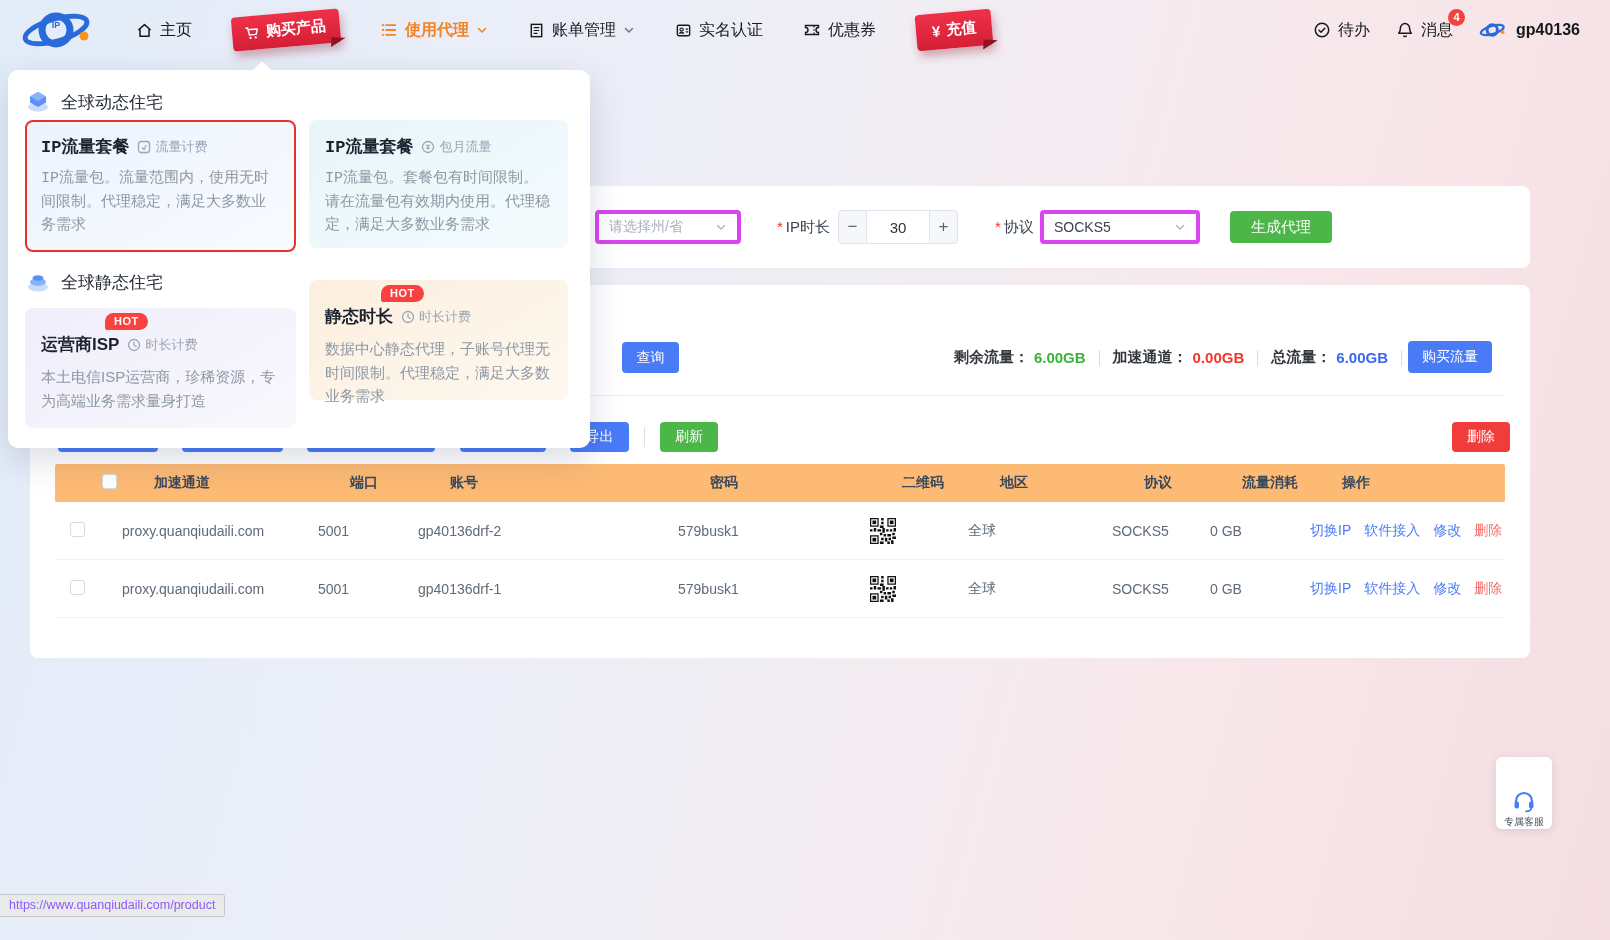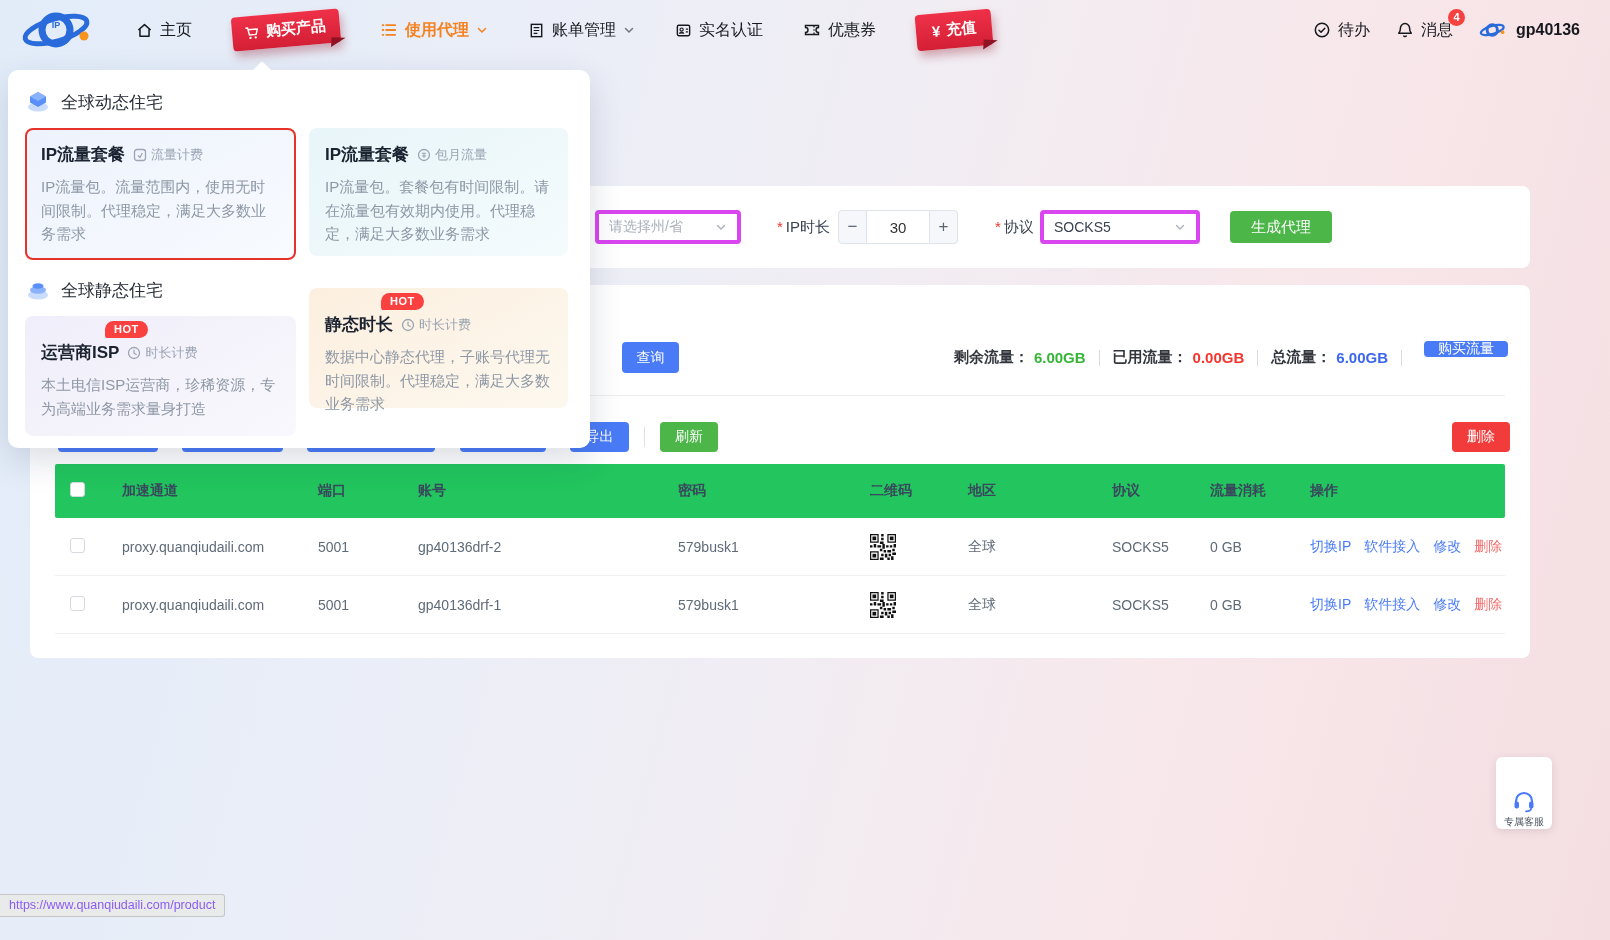--- a/index.html
+++ b/index.html
@@ -55,52 +55,52 @@
   .btn-red { background:#f23c3c; }
   .btn-generate { left:1200px; top:25px; width:102px; height:32px; font-size:15px; }
 
   
   .btn-query { left:592px; top:57px; width:57px; height:31px; }
   .stats { position:absolute; top:57px; right:128px; height:31px; display:flex; align-items:center; gap:13px;
     font-size:15px; color:#33373d; font-weight:bold; white-space:nowrap; }
   .stat-val { font-weight:bold; }
   .v-green { color:#36b537; } .v-red { color:#f5342e; } .v-blue { color:#3a66f0; }
   .vsep { width:1px; height:16px; background:#d8dce2; }
-  .btn-buy { right:22px; top:56px; width:84px; height:16px; }
+  .btn-buy { right:38px; top:56px; width:84px; height:32px; }
   .hr1 { position:absolute; left:25px; right:25px; top:110px; height:1px; background:#eceef1; }
 
   
   .tbtn { top:137px; height:30px; }
   .tb-h1 { left:28px; width:100px; } .tb-h2 { left:152px; width:101px; }
   .tb-h3 { left:277px; width:128px; } .tb-h4 { left:430px; width:86px; }
   .btn-export { left:540px; width:59px; }
   .tb-sep { position:absolute; left:614px; top:142px; width:1px; height:20px; background:#dcdfe4; }
   .btn-refresh { left:630px; width:58px; }
   .btn-del-all { right:20px; width:58px; }
 
   
   .table { position:absolute; left:25px; right:25px; top:179px; }
-  .thead { display:flex; align-items:center; height:54px; background:#22c55e; color:#39485c; font-weight:bold; font-size:14px; border-radius:2px; }
+  .thead { display:flex; align-items:center; height:38px; background:#fdba74; color:#39485c; font-weight:bold; font-size:14px; border-radius:2px;padding-left:32px; }
   .trow { display:flex; align-items:center; height:58px; border-bottom:1px solid #f0f1f3; font-size:14px; color:#5f6b78; background:#fff; }
   .c-check { width:47px; padding-left:15px; }
   .c1{width:196px}.c2{width:100px}.c3{width:260px}.c4{width:192px}.c5{width:98px}
   .c6{width:144px}.c7{width:98px}.c8{width:100px}.c9{flex:1}
   .c1,.c2,.c3,.c4,.c5,.c6,.c7,.c8,.c9 { padding-left:20px; }
   .checkbox { display:inline-block; width:15px; height:15px; border:1px solid #d4d9e0; border-radius:3px; background:#fff; cursor:pointer; }
   .action-link { color:#4a7bf7; margin-right:13px; cursor:pointer; white-space:nowrap; }
   .action-link.danger { color:#f56c6c; margin-right:0; }
   .qr { display:block; }
 
   
   .dropdown { position:absolute; left:8px; top:70px; width:582px; height:378px; background:#fff; border-radius:10px;
     box-shadow:0 12px 34px rgba(31,45,80,.16); z-index:60; padding:18px 16px 12px 17px; }
   .dropdown:before { content:""; position:absolute; top:-6px; left:247px; width:14px; height:14px; background:#fff;
     transform:rotate(45deg); border-radius:2px; }
   .dd-sec { display:flex; align-items:center; gap:10px; font-size:17px; color:#252b35; font-weight:500; height:28px;text-align:right; }
-  .dd-row1 { display:flex; gap:13px; margin-top:12px; }
+  .dd-row1 { display:flex; gap:13px; margin-top:4px;font-family:Liberation Mono, monospace; }
   .dd-cols { display:flex; gap:13px; margin-top:16px; }
   .dd-col { display:flex; flex-direction:column; }
   .dd-col .card { margin-top:12px; }
   .card { position:relative; border-radius:8px; padding:15px 16px; }
   .card-b1 { width:271px; height:132px; background:linear-gradient(150deg,#edf2fc 0%,#f8fbff 100%); border:2px solid #e5332c; padding:13px 14px; }
   .card-b2 { width:259px; height:128px; background:linear-gradient(150deg,#e8f5f9,#f4fbfd); }
   .card-b3 { width:271px; height:120px; background:linear-gradient(150deg,#efeefa,#f9f8fd); padding-top:25px; }
   .card-b4 { width:259px; height:120px; background:linear-gradient(150deg,#fcefdf,#fdf8ef); padding-top:25px; }
   .title-row { display:flex; align-items:center; gap:8px; }
   .card-title { font-size:17px; font-weight:bold; color:#1b2330; white-space:nowrap; }
@@ -246,21 +246,21 @@
     <button class="btn btn-green btn-generate">生成代理</button>
   </section>
 
   <section class="panel panel-main">
     <button class="btn btn-blue btn-query">查询</button>
 
     <div class="stats">
       <span>剩余流量：</span>
         <span class="stat-val v-green" style="margin-left:-8px">6.00GB</span>
       <span class="vsep"></span>
-      <span>已用流量：</span>
+      <span>加速通道：</span>
         <span class="stat-val v-red" style="margin-left:-8px">0.00GB</span>
       <span class="vsep"></span>
       <span>总流量：</span>
         <span class="stat-val v-blue" style="margin-left:-8px">6.00GB</span>
       <span class="vsep"></span>
     </div>
     <button class="btn btn-blue btn-buy">购买流量</button>
 
     <div class="hr1"></div>
 

